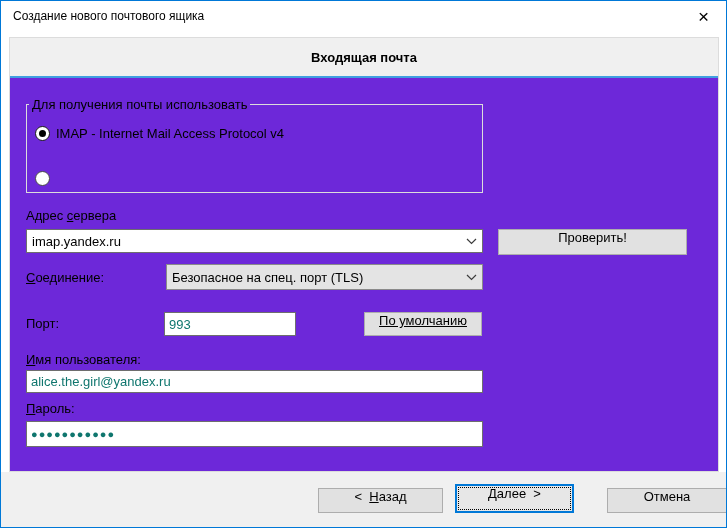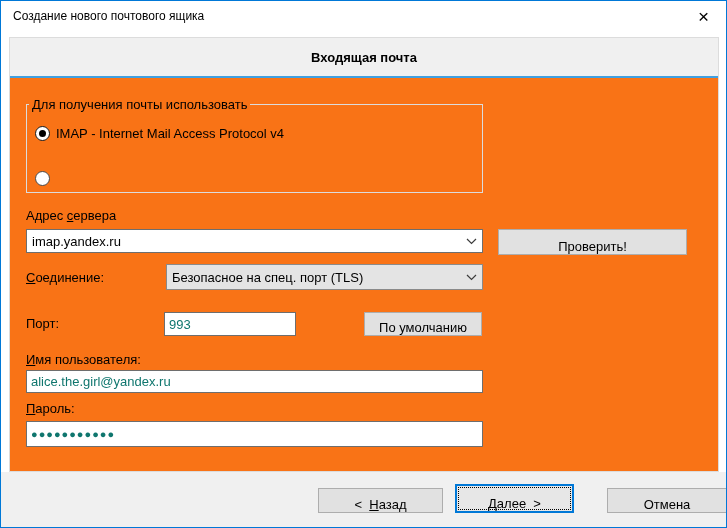--- a/index.html
+++ b/index.html
@@ -16,21 +16,21 @@
   .title-text { position: absolute; left: 12px; top: 0; line-height: 31px; font-size: 12px; white-space: pre; }
   .close-btn {
     position: absolute; right: 0; top: 0; width: 45px; height: 31px;
     display: flex; align-items: center; justify-content: center;
     font-size: 19px; font-weight: 300; color: #000; cursor: default;
   }
 
   
   .panel {
     position: absolute; left: 8px; top: 36px; width: 710px; height: 435px;
-    background: #f97316; border: 1px solid #dcdcdc;
+    background: #6d28d9; border: 1px solid #dcdcdc;
   }
   .panel-header {
     position: absolute; left: 0; top: 0; right: 0; height: 40px;
     background: #f0f0f0; border-bottom: 2px solid #3f9fe0;
     text-align: center; line-height: 40px; font-weight: bold; font-size: 13px;
   }
 
   
   .groupbox {
     position: absolute; left: 25px; top: 96px; width: 457px; height: 96px;
@@ -63,21 +63,21 @@
     position: absolute; border: 1px solid #6e6e6e; background: #fff;
     display: flex; align-items: center;
   }
   .combo .combo-text { flex: 1; padding-left: 5px; white-space: pre; overflow: hidden; }
   .combo .chevron { width: 22px; display: flex; align-items: center; justify-content: center; flex: none; }
   .combo.gray { background: #e4e4e4; border-color: #8a8a8a; }
 
   .btn {
     position: absolute; background: #e1e1e1; border: 1px solid #adadad;
     font-family: "Liberation Sans", sans-serif; font-size: 13px; color: #000;
-    display: flex; align-items: flex-end; justify-content: center; white-space: pre; cursor: default;
+    display: flex; align-items: flex-start; justify-content: center; white-space: pre; cursor: default;
   }
   .btn-default {
     border: 2px solid #0078d7; background: #e7e7e7;
     outline: 1px dotted #000; outline-offset: -4px;
   }
 
   
   .footer { position: absolute; left: 0; right: 0; top: 471px; bottom: 0; background: #f0f0f0; }
 
   .password-input { letter-spacing: 1px; }
@@ -128,21 +128,21 @@
     <span class="combo-text">Безопасное на спец. порт (TLS)</span>
     <span class="chevron">
       <svg width="11" height="7" viewBox="0 0 11 7">
           <polyline points="1,1 5.5,5.5 10,1" fill="none" stroke="#3c3c3c" stroke-width="1.2"></polyline>
         </svg>
     </span>
   </div>
 
   <div class="lbl" style="left:25px; top:315px;">Порт:</div>
   <input class="tfield" style="left: 163px; top: 311px; width: 132px; height: 24px;" value="993">
-  <button class="btn" style="left:363px; top:311px; width:118px; height:24px;"><span>По умолчанию</span></button>
+  <button class="btn" style="left:363px; top:311px; width:118px; height:24px;text-decoration:underline;"><span>По умолчанию</span></button>
 
   <div class="lbl" style="left:25px; top:351px;"><span></span><span class="accel">И</span><span>мя пользователя:</span></div>
   <input class="tfield" style="left: 25px; top: 369px; width: 457px; height: 23px;" value="alice.the.girl@yandex.ru">
 
   <div class="lbl" style="left:25px; top:400px;"><span></span><span class="accel">П</span><span>ароль:</span></div>
   <input class="tfield password-input" style="left: 25px; top: 420px; width: 457px; height: 26px; font-size: 11px;" value="●●●●●●●●●●●">
 
   <div class="footer">
     <button class="btn" style="left:317px; top:16px; width:125px; height:25px;"><span>&lt;  </span><span class="accel">Н</span><span>азад</span></button>
     <button class="btn btn-default" style="left:454px; top:12px; width:119px; height:29px;"><span></span><span class="accel">Д</span><span>алее  &gt;</span></button>

